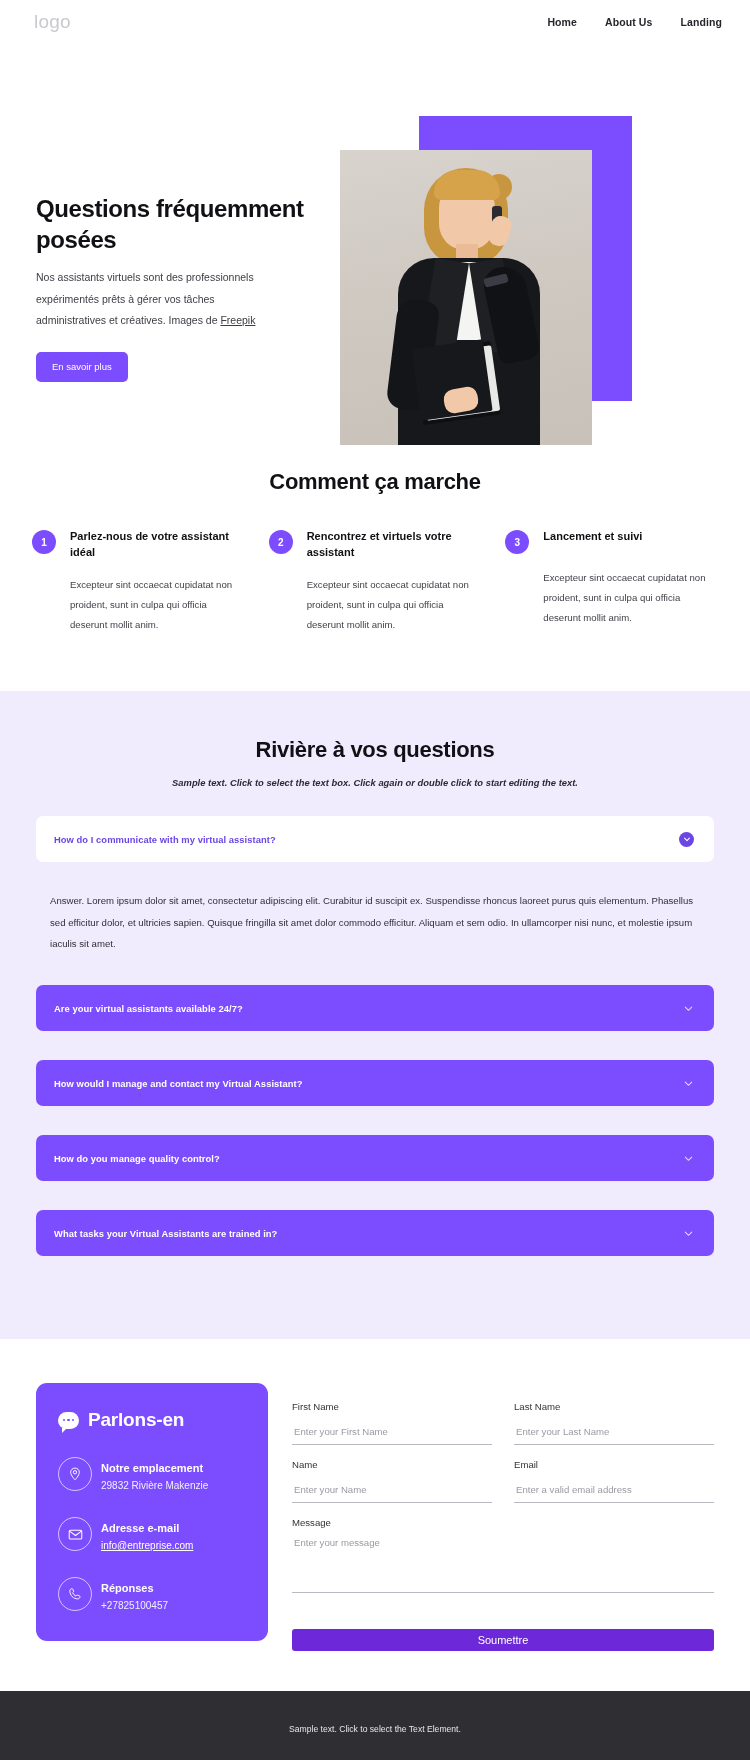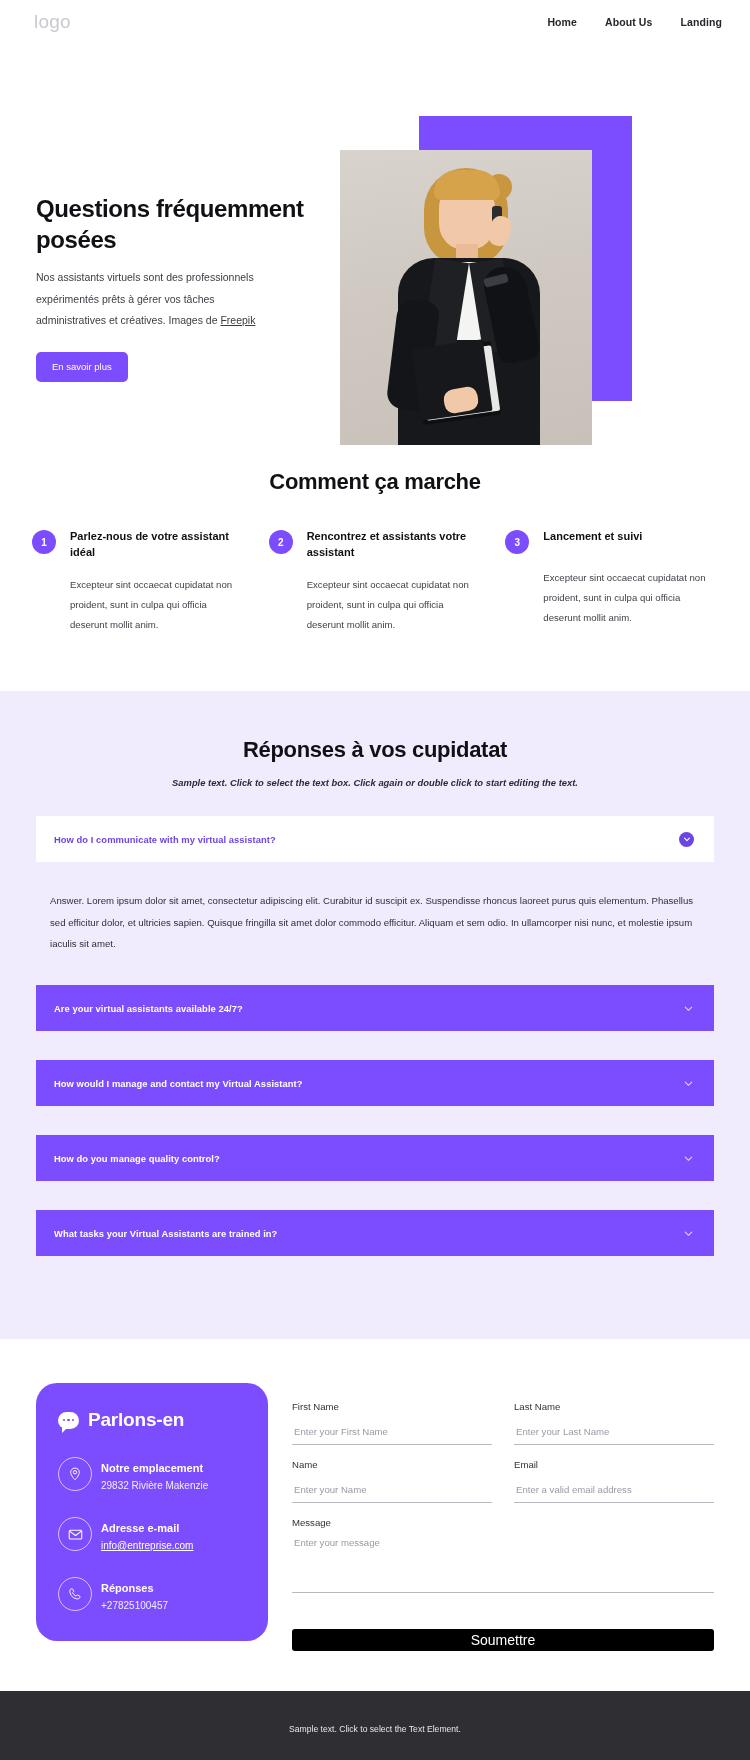--- a/index.html
+++ b/index.html
@@ -163,21 +163,21 @@
   .faq-sub {
     text-align: center;
     margin-top: 14px;
     font-size: 9.4px;
     font-style: italic;
     font-weight: 700;
     color: #2b2b33;
   }
   .faq-list { padding: 0 36px; margin-top: 28px; }
   .faq-item {
-    border-radius: 0;
+    border-radius: 7px;
     display: flex;
     align-items: center;
     padding: 0 20px 0 18px;
     height: 42px;
     margin-bottom: 11px;
     cursor: pointer;
   }
   .faq-item.open {
     background: #ffffff;
     height: 46px;
@@ -213,21 +213,21 @@
   .contact {
     background: #ffffff;
     padding: 44px 36px 40px;
     display: flex;
     gap: 24px;
     align-items: flex-start;
   }
   .contact-card {
     width: 232px;
     background: #7c4dff;
-    border-radius: 21px;
+    border-radius: 11px;
     padding: 26px 22px 30px;
     color: #fff;
   }
   .cc-title {
     display: flex;
     align-items: center;
     gap: 9px;
     font-size: 19px;
     font-weight: 800;
     letter-spacing: -.2px;
@@ -298,25 +298,25 @@
     font-family: "Liberation Sans", sans-serif;
     color: #33333b;
     padding: 0 0 4px 2px;
     outline: none;
   }
   .f-textarea::placeholder { color: #9a9aa4; }
   .btn-submit {
     width: 100%;
     margin-top: 18px;
     height: 22px;
-    background: #000000;
+    background: #6d28d9;
     color: #fff;
     border: none;
     border-radius: 3px;
-    font-size: 14px;
+    font-size: 11px;
     font-family: "Liberation Sans", sans-serif;
     cursor: pointer;
   }
 
   
   .footer {
     background: #2e2e33;
     height: 76px;
     display: flex;
     align-items: center;
@@ -378,38 +378,38 @@
         <div class="step-head">
           <div class="step-badge">1</div>
           <div class="step-title">Parlez-nous de votre assistant idéal</div>
         </div>
         <div class="step-body">Excepteur sint occaecat cupidatat non proident, sunt in culpa qui officia deserunt mollit anim.</div>
       </div>
 
       <div class="step">
         <div class="step-head">
           <div class="step-badge">2</div>
-          <div class="step-title">Rencontrez et assistants votre assistant</div>
+          <div class="step-title">Rencontrez et virtuels votre assistant</div>
         </div>
         <div class="step-body">Excepteur sint occaecat cupidatat non proident, sunt in culpa qui officia deserunt mollit anim.</div>
       </div>
 
       <div class="step">
         <div class="step-head">
           <div class="step-badge">3</div>
           <div class="step-title">Lancement et suivi</div>
         </div>
         <div class="step-body">Excepteur sint occaecat cupidatat non proident, sunt in culpa qui officia deserunt mollit anim.</div>
       </div>
 
     </div>
   </div>
 
   <div class="faq">
-    <h2 class="section-title">Réponses à vos cupidatat</h2>
+    <h2 class="section-title">Rivière à vos questions</h2>
     <div class="faq-sub">Sample text. Click to select the text box. Click again or double click to start editing the text.</div>
 
     <div class="faq-list">
 
       <div class="faq-item open">
         <div class="faq-q">How do I communicate with my virtual assistant?</div>
         <div class="faq-ic">
           <span class="chev-circle">
             <svg width="8" height="8" viewBox="0 0 10 10">
                 <path d="M2 4 L5 7 L8 4" fill="none" stroke="#ffffff" stroke-width="1.4" stroke-linecap="round" stroke-linejoin="round"></path>

